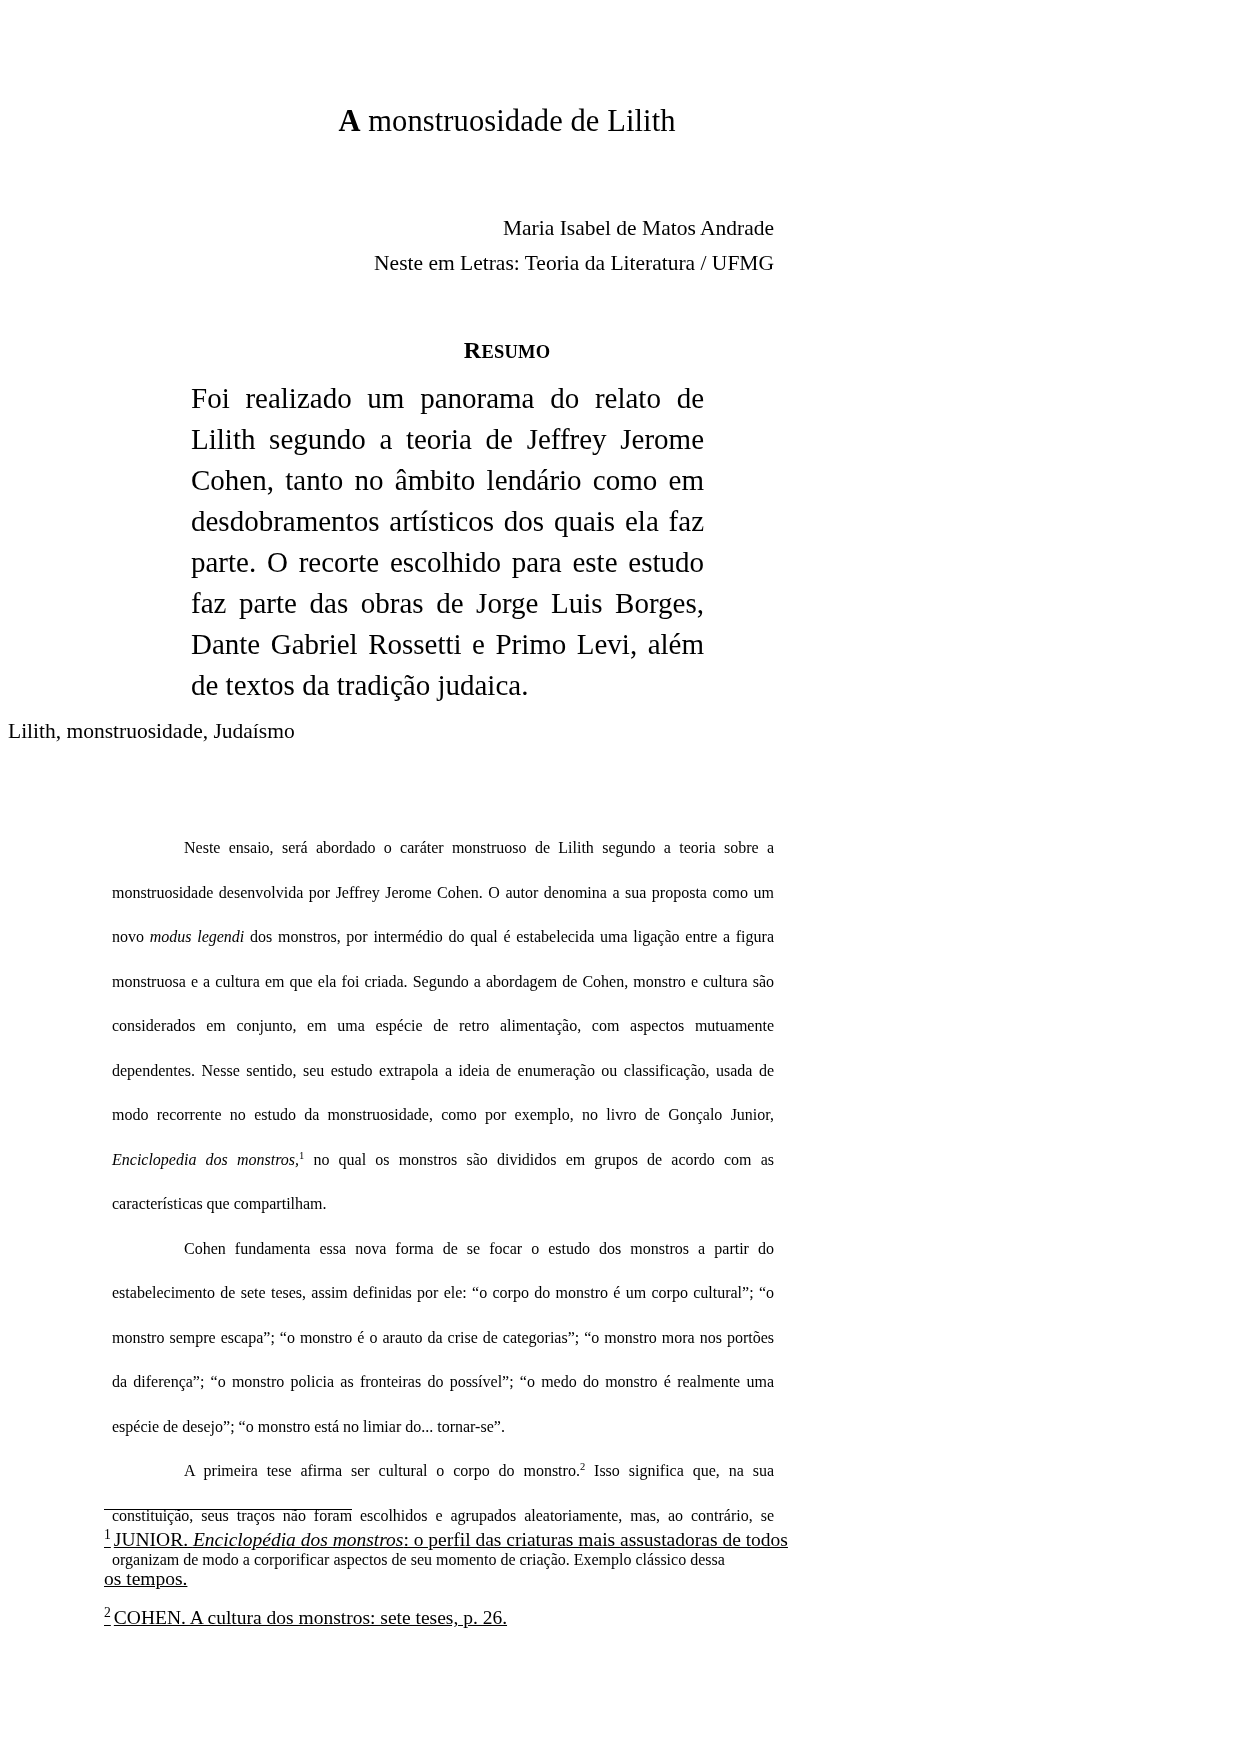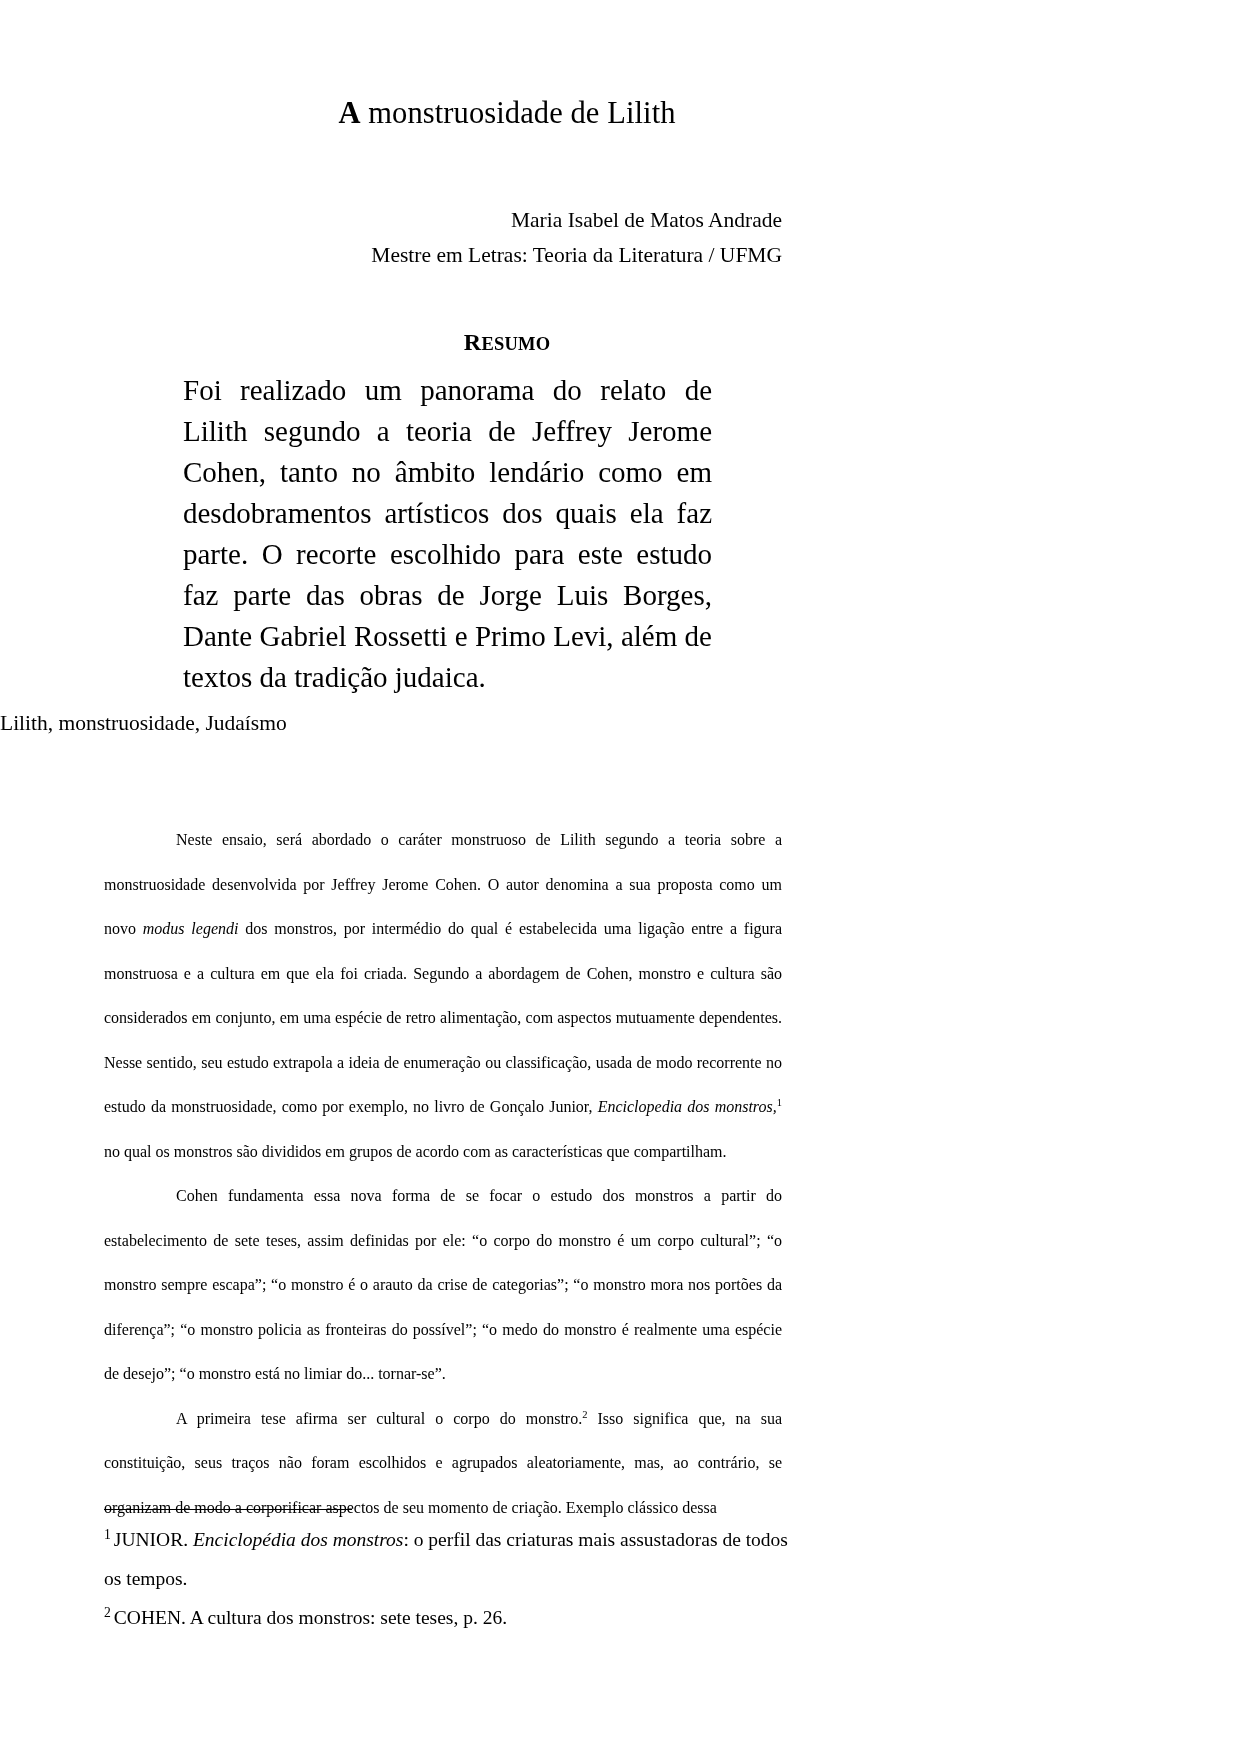--- a/index.html
+++ b/index.html
@@ -14,21 +14,21 @@
     color: #000000;
     position: relative;
     overflow: hidden;
   }
 
   .page {
     position: relative;
     width: 1014px;
     height: 1755px;
     box-sizing: border-box;
-    padding: 0;
+    padding: 8px;
   }
 
   
   .title-block {
     text-align: center;
     padding-top: 96px;
   }
   .doc-title {
     font-size: 30.5px;
     font-weight: normal;
@@ -108,20 +108,21 @@
     vertical-align: super;
     line-height: 0;
   }
 
   
   .footnote-area {
     position: absolute;
     left: 104px;
     right: 220px;
     bottom: 118px;
+    text-decoration: underline;
   }
   .footnote-rule {
     width: 248px;
     height: 0;
     border-top: 1.6px solid #000000;
     margin: 0 0 10px 0;
   }
   .footnote {
     font-size: 19.5px;
     line-height: 39px;
@@ -140,21 +141,21 @@
 <body>
 
 <div class="page">
 
   <div class="title-block">
     <h1 class="doc-title"><span class="dropcap">A</span><span> monstruosidade de Lilith</span></h1>
   </div>
 
   <div class="author-block">
     <span class="author-name">Maria Isabel de Matos Andrade</span>
-    <span class="author-affil">Mestre em Letras: Teoria da Literatura / UFMG</span>
+    <span class="author-affil">Neste em Letras: Teoria da Literatura / UFMG</span>
   </div>
 
   <div class="abstract-heading"><span class="smallcaps-lead">R</span><span class="smallcaps-rest">ESUMO</span></div>
 
   <div class="abstract-body">Foi realizado um panorama do relato de Lilith segundo a teoria de Jeffrey Jerome Cohen, tanto no âmbito lendário como em desdobramentos artísticos dos quais ela faz parte. O recorte escolhido para este estudo faz parte das obras de Jorge Luis Borges, Dante Gabriel Rossetti e Primo Levi, além de textos da tradição judaica.</div>
 
 
   <div class="keywords-body">Lilith, monstruosidade, Judaísmo</div>
 
   <div class="body-block">

